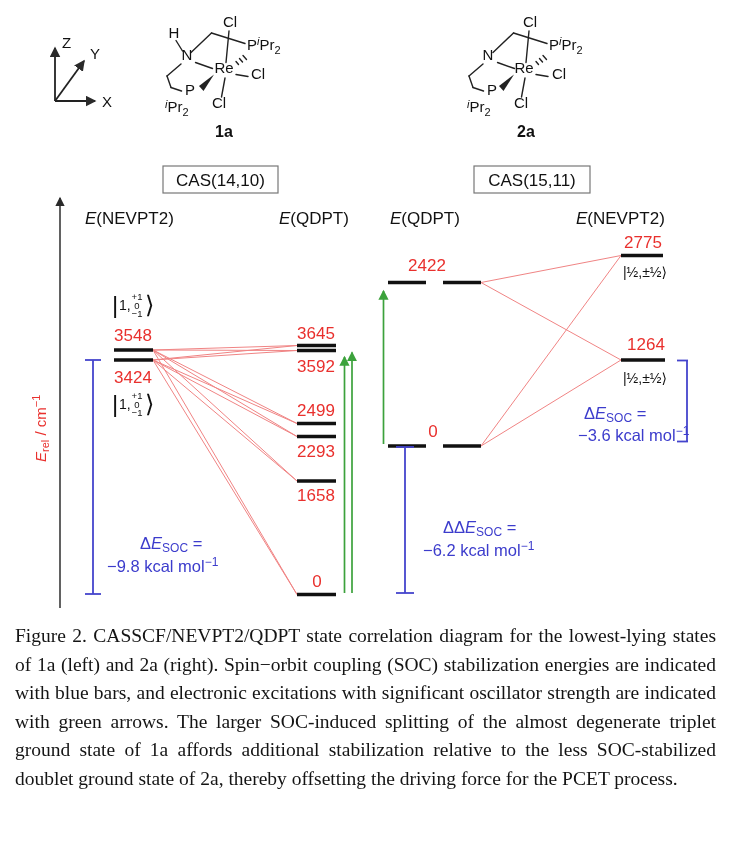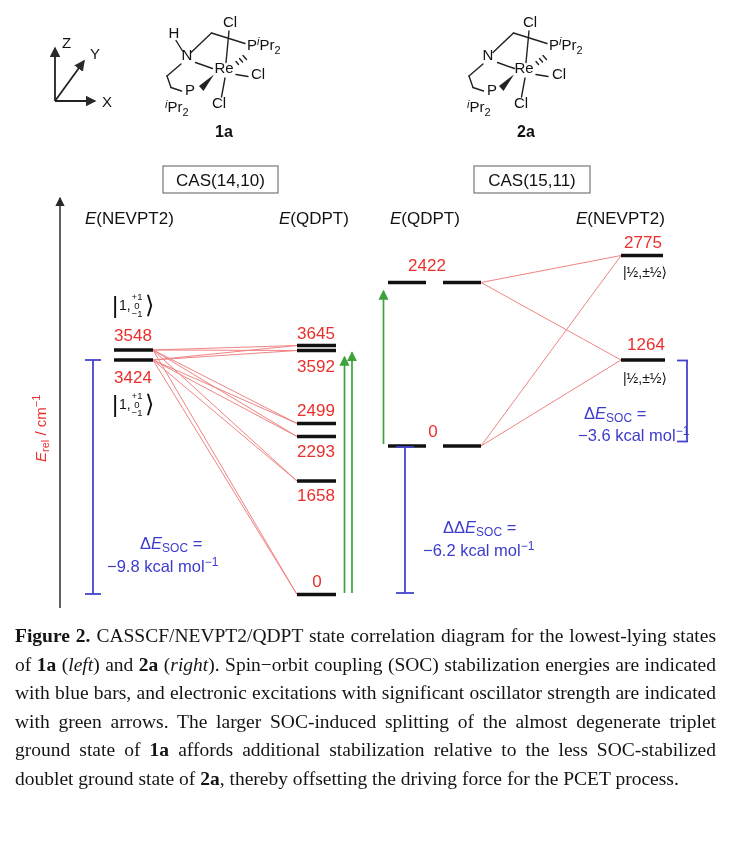--- a/index.html
+++ b/index.html
@@ -23,22 +23,22 @@
   .blu{stroke:#4444cc;stroke-width:1.8;fill:none;}
   .blutxt{fill:#3c3ccc;font-size:16.5px;}
   .ketbig{font-size:24px;font-weight:300;}
   .ketmain{font-size:14px;}
   .ketsm{font-size:9.5px;text-anchor:middle;}
   .ket2{font-size:14px;text-anchor:middle;}
   .axisline{stroke:#3a3a3a;stroke-width:1.6;fill:none;}
   .caption{position:absolute;left:15px;top:622px;width:701px;margin:0;
            font-family:"Liberation Serif","DejaVu Serif",serif;font-size:19.5px;
            line-height:28.5px;color:#141414;text-align:justify;}
-  .b{font-weight:bold;}
-  .i{font-style:italic;margin-top:12px;}
+  .b{font-weight:normal;}
+  .i{margin-top:12px;}
 </style>
 </head>
 <body>
 
 <div class="page">
 
 <svg width="731" height="618" viewBox="0 0 731 618">
   <defs>
     <marker id="arrB" markerWidth="7" markerHeight="7" refX="5.2" refY="3" orient="auto">
       <path d="M0,0 L6,3 L0,6 z" fill="#2a2a2a"></path>

